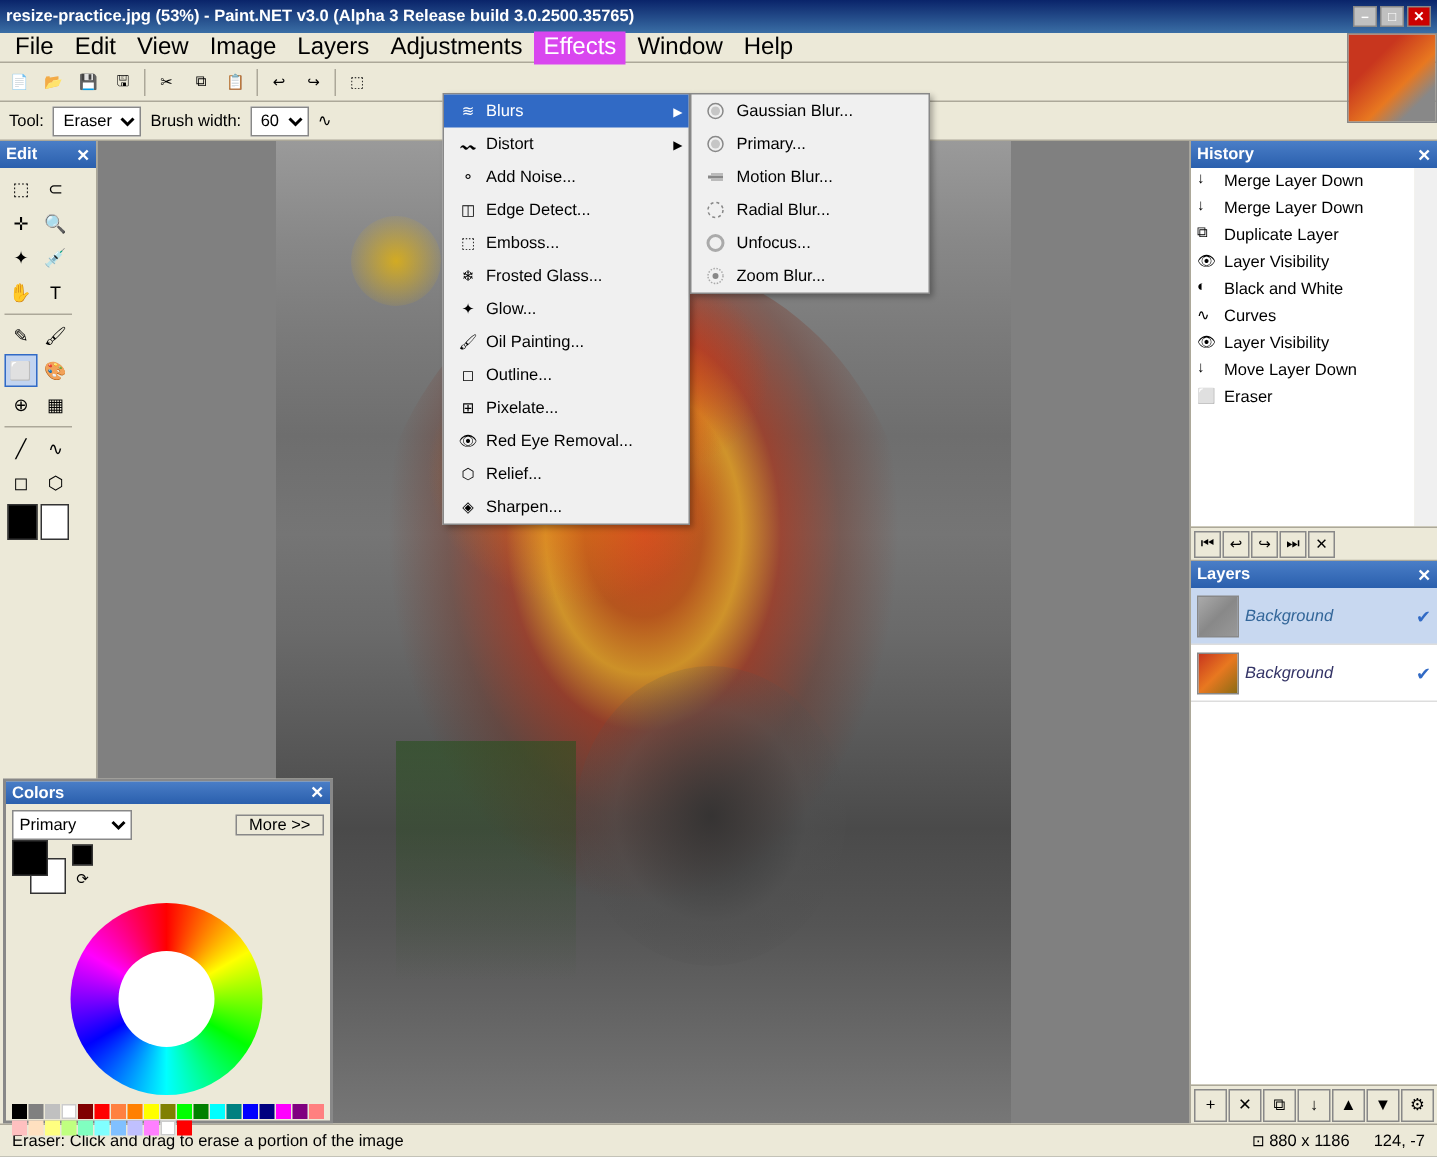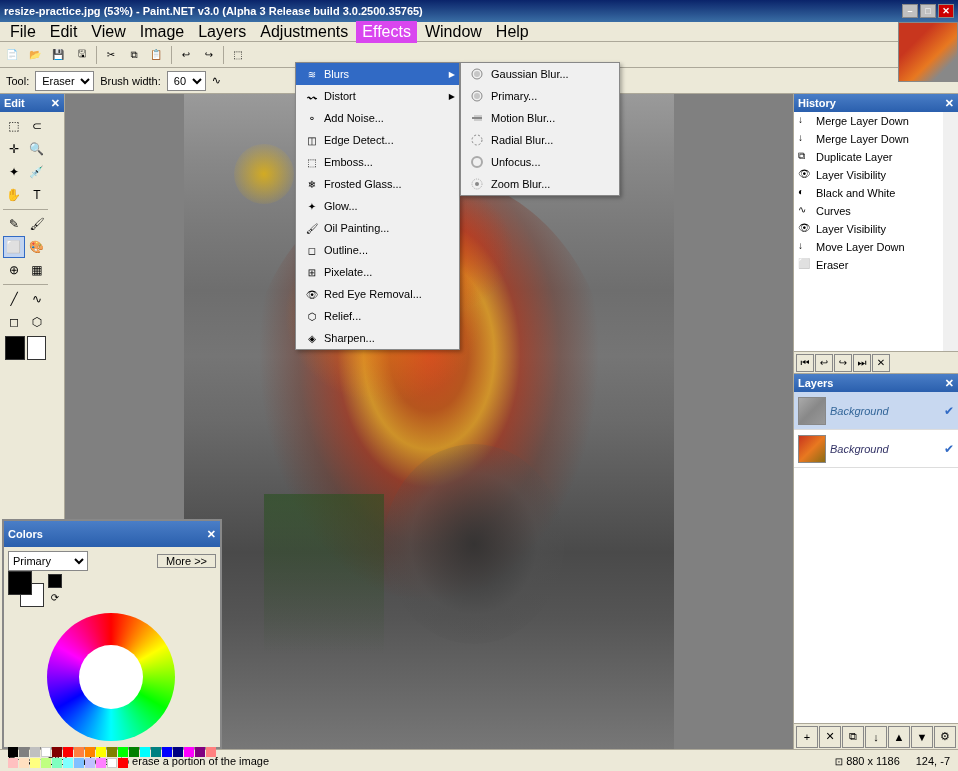--- a/index.html
+++ b/index.html
@@ -321,21 +321,21 @@
       bottom: 22px;
       width: 220px;
       height: 230px;
       background: #ece9d8;
       border: 2px solid #888;
       z-index: 5;
     }
     #colors-titlebar {
       background: linear-gradient(to bottom, #4a7ec7, #2a5fad);
       color: white;
-      height: 26px;
+      height: 15px;
       display: flex;
       align-items: center;
       justify-content: space-between;
       padding: 0 4px;
       font-size: 11px;
       font-weight: bold;
     }
     #colors-body { padding: 4px; }
     #colors-top-row {
       display: flex;

